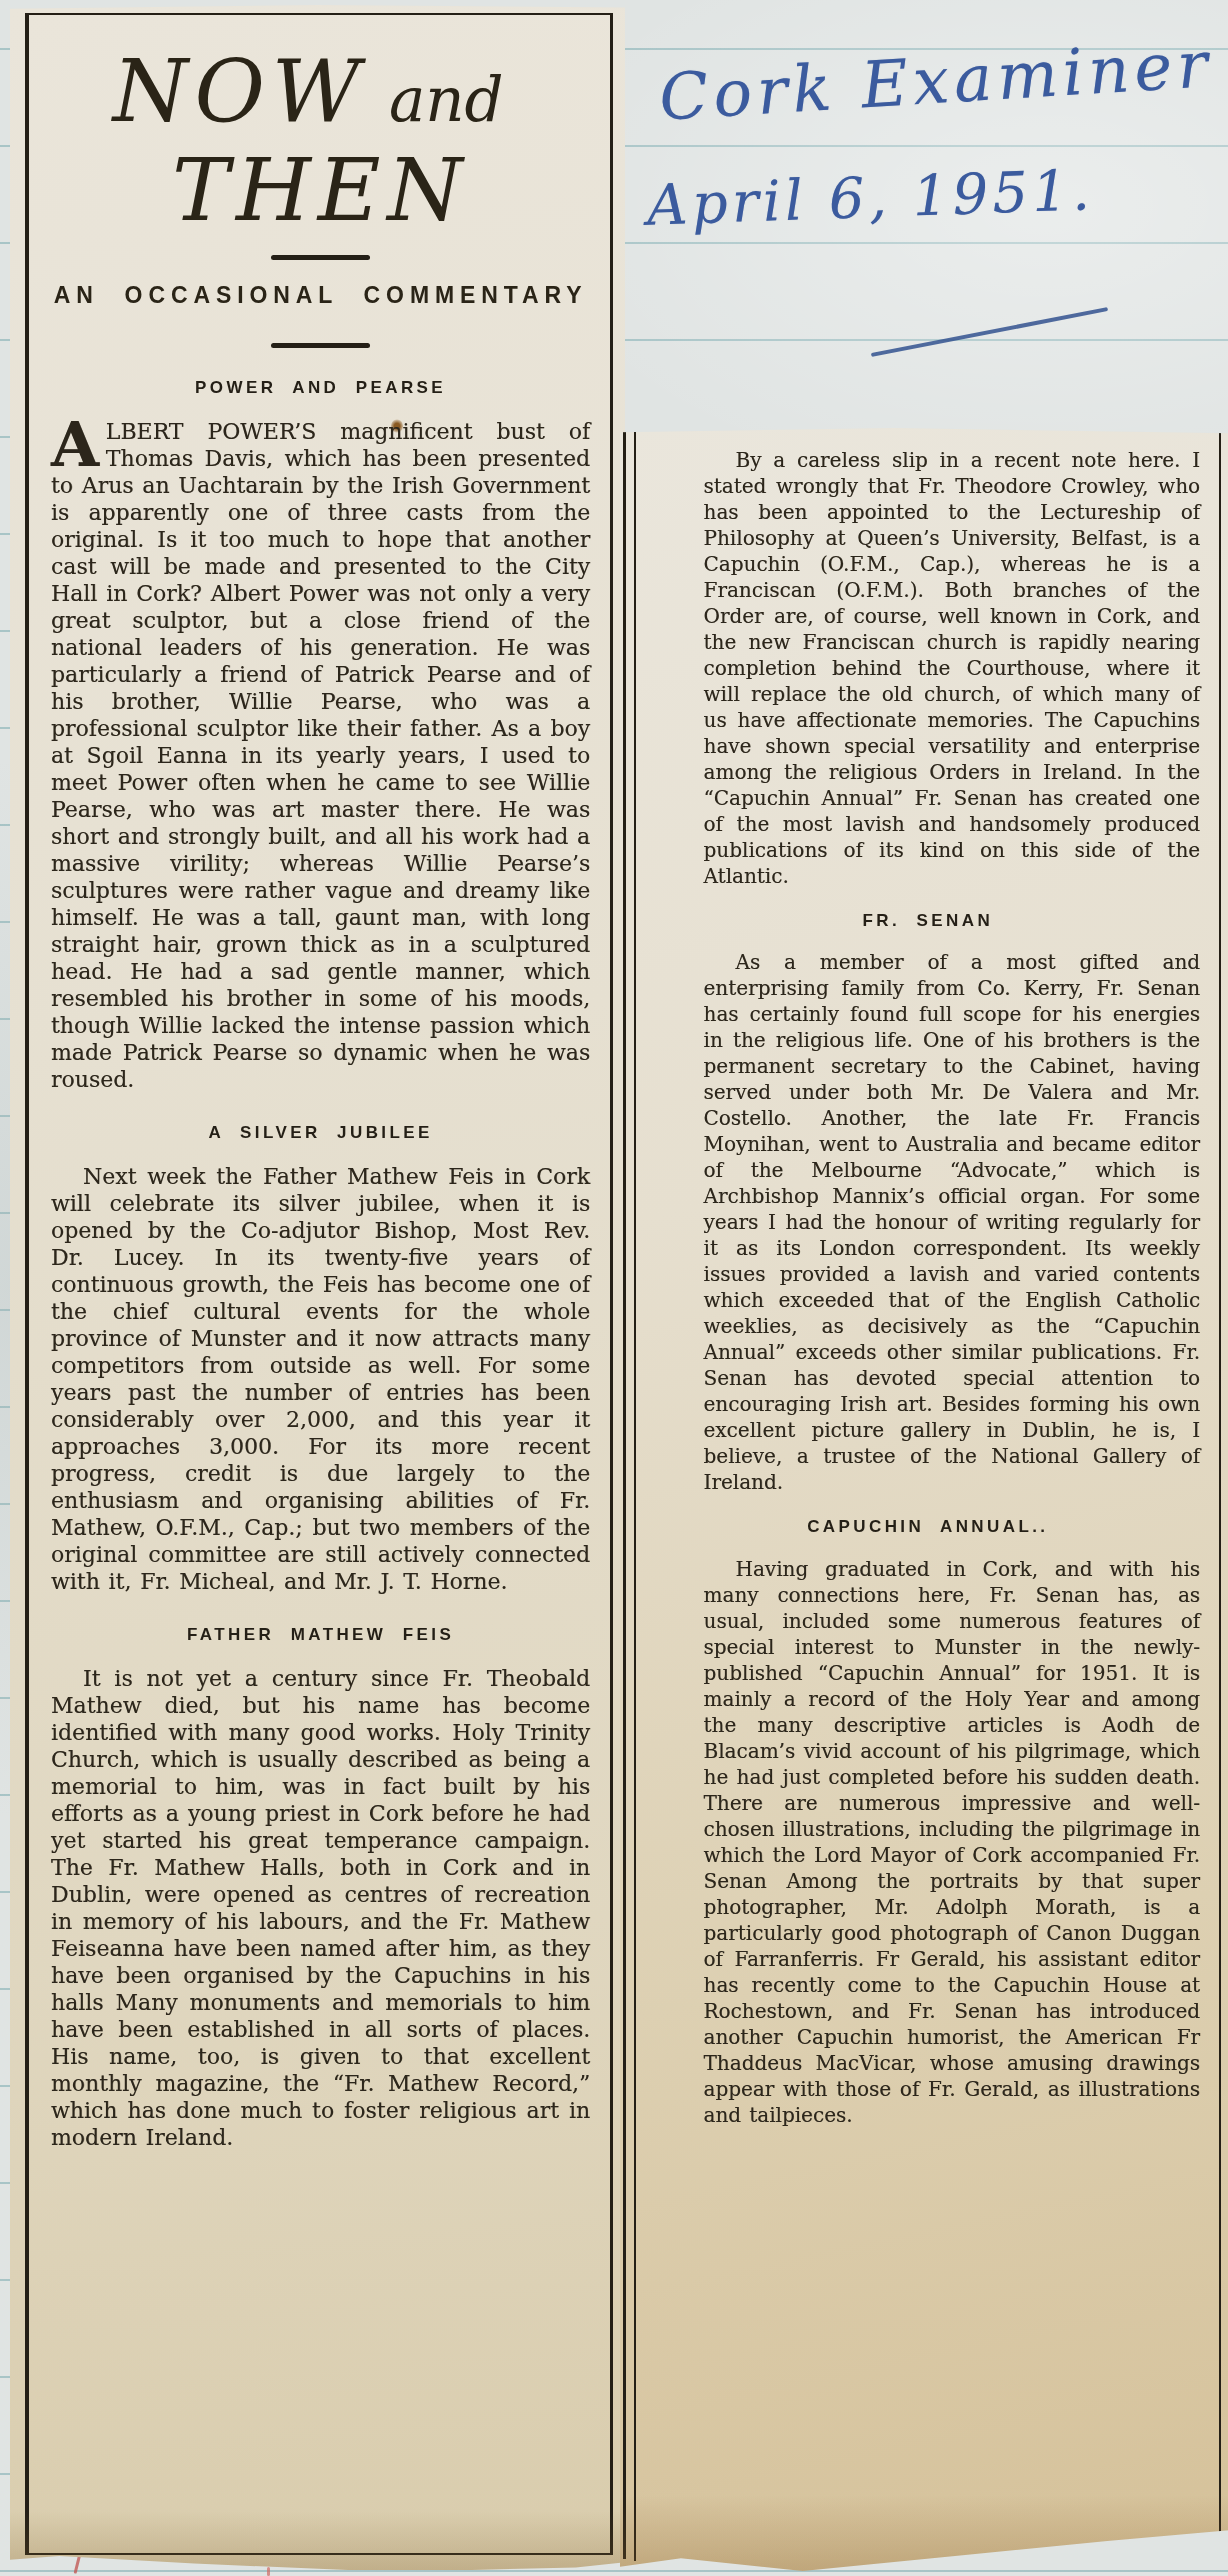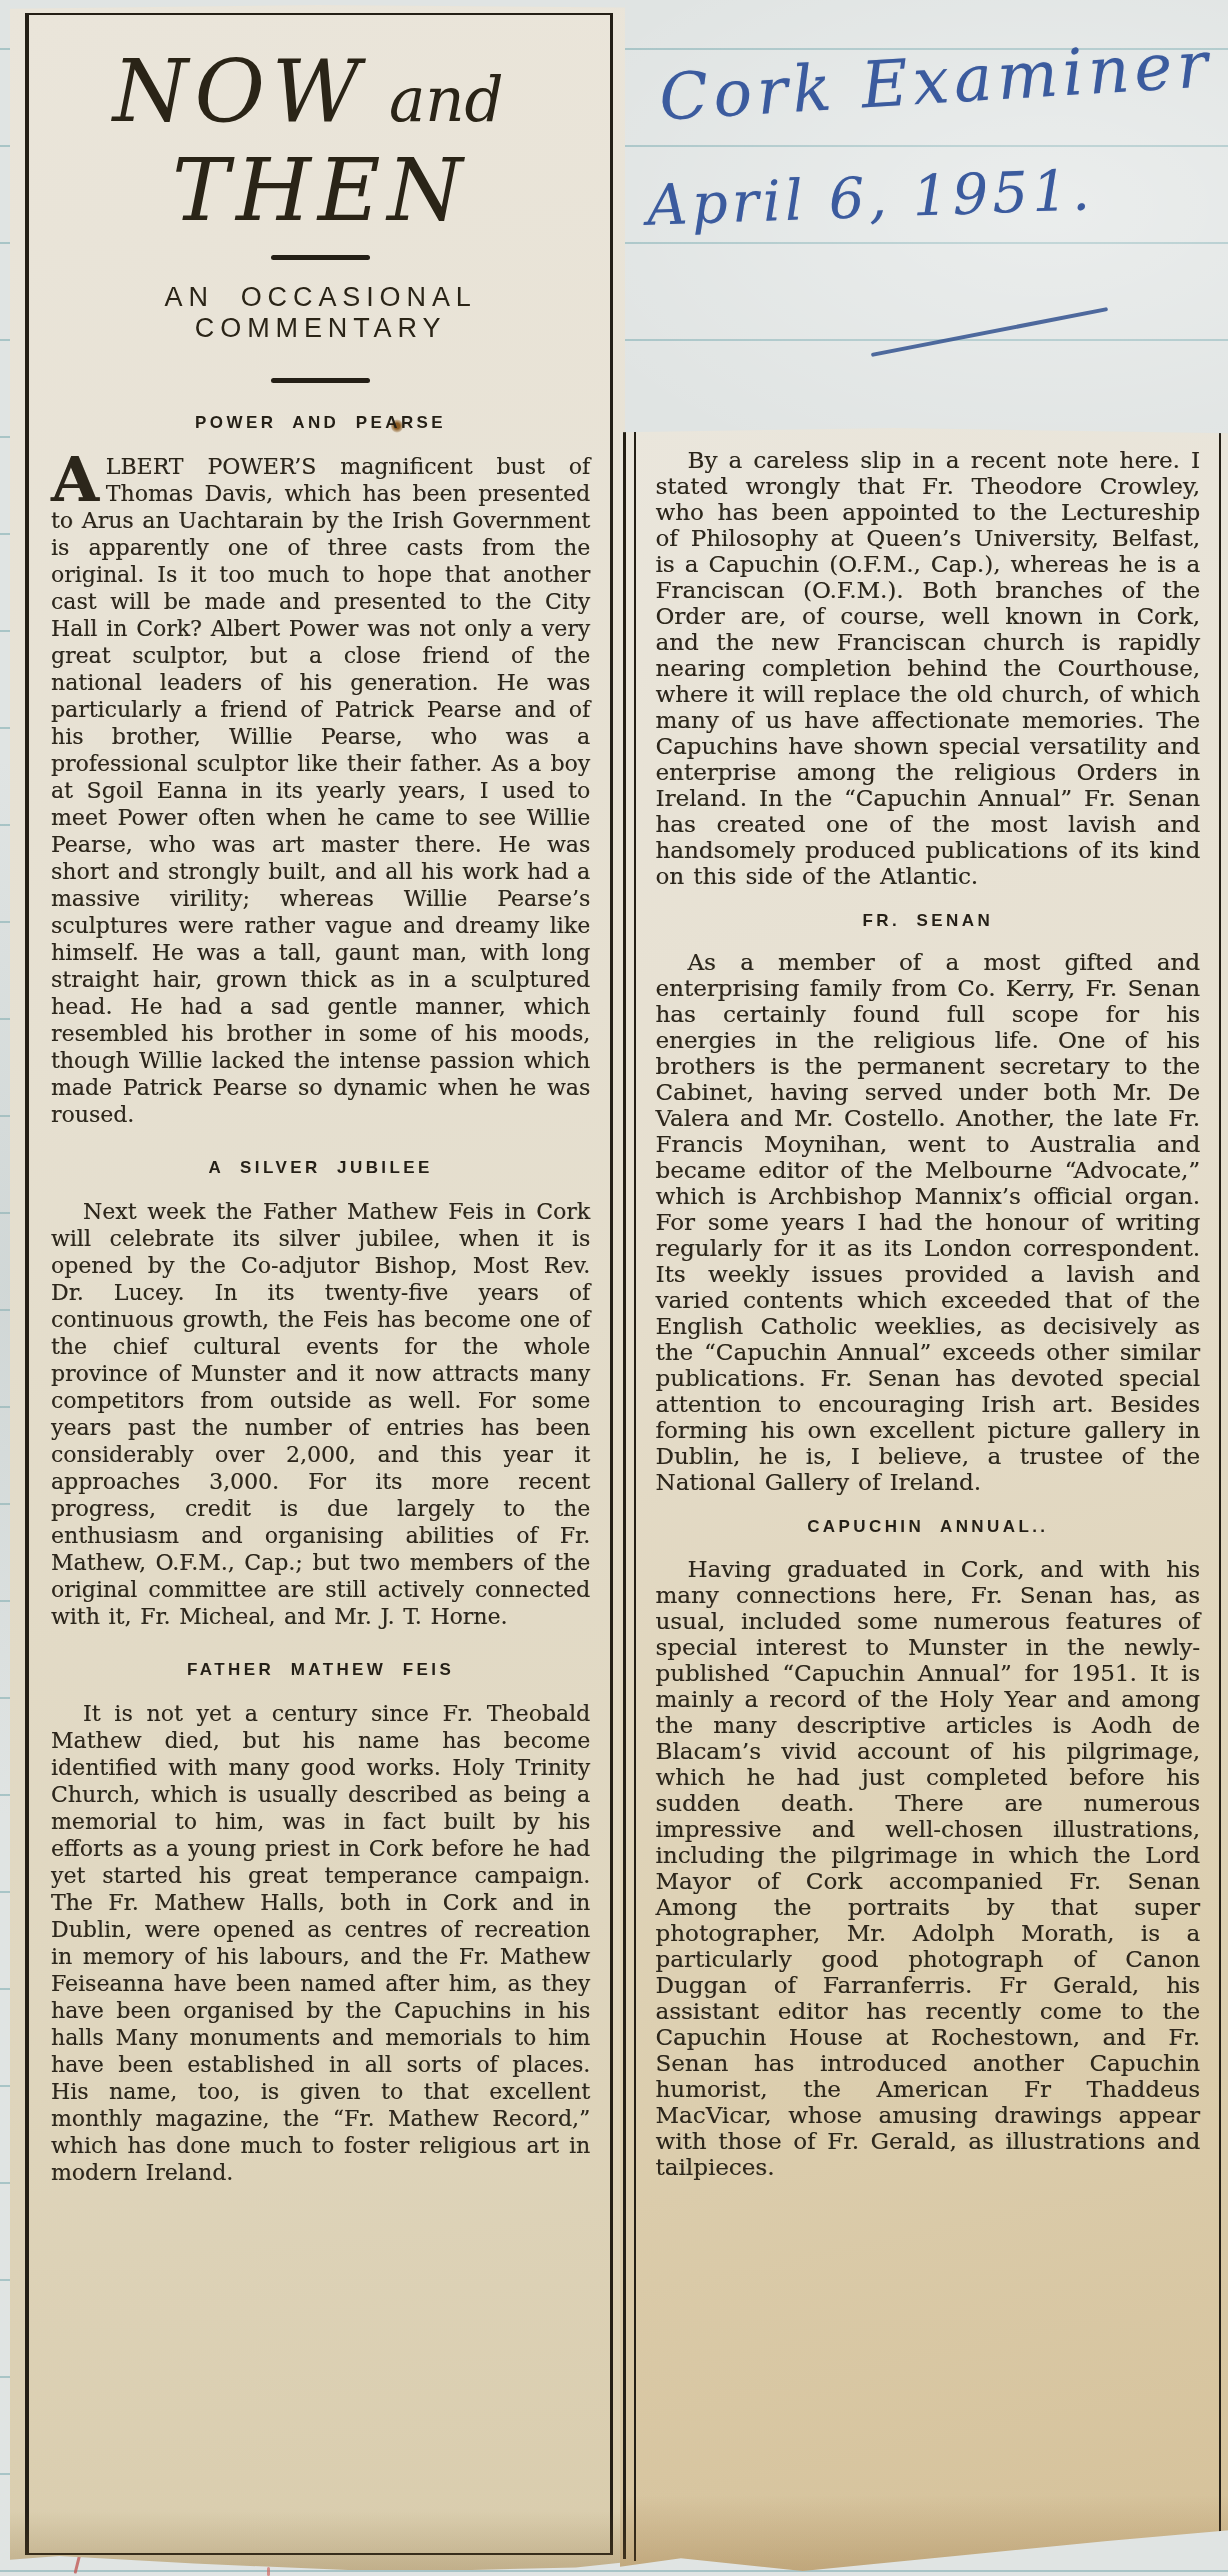--- a/index.html
+++ b/index.html
@@ -78,37 +78,37 @@
 
   
   .masthead{text-align:center;color:#2a2417;}
   .title-line1{margin:13.5px 0 0 -25px;}
   .t-big{font-size:86px;font-style:italic;letter-spacing:6.7px;line-height:1.05;}
   .t-and{font-size:61px;font-style:italic;margin-left:22px;}
   .t-then{display:block;margin-top:9px;}
   .rule-short{width:99px;height:5px;background:#241f16;border-radius:2.5px;margin:20px auto 22px;}
   .rule-short.r2{margin:34px auto 0;}
   .kicker{
-    font-family:"Liberation Sans", sans-serif;font-weight:normal;
-    font-size:27px;letter-spacing:5.9px;word-spacing:13.5px;margin:3.4px 0 8.4px;
+    font-family:"Liberation Sans", sans-serif;font-weight:bold;
+    font-size:23px;letter-spacing:5.9px;word-spacing:13.5px;margin:3.4px 0 8.4px;
   }
   .byline{font-size:45px;font-style:italic;font-weight:bold;letter-spacing:1.7px;}
 
   
   .headline{
     font-family:"Liberation Sans", sans-serif;font-weight:bold;color:#241f16;
     font-size:17px;letter-spacing:3.4px;word-spacing:8.4px;text-align:center;
     margin:30px 0 20px;
   }
   .clip-right .headline{margin:22px 0 18.5px;}
   .body-text{
     font-size:22px;line-height:27px;text-align:justify;word-spacing:1.7px;
     color:#2c261b;text-shadow:0.3px 0.3px 0.4px rgba(44,38,27,.45);margin:0;
   }
-  .clip-right .body-text{font-size:23px;line-height:26px;}
+  .clip-right .body-text{font-size:20px;line-height:26px;margin-left:48px;}
   .indent{text-indent:32px;}
   .dropcap{
     float:left;font-size:62px;line-height:47px;padding:2.5px 6.7px 0 0;font-weight:bold;
   }
 </style>
 </head>
 <body>
 
 <div class="paper"></div>
 

